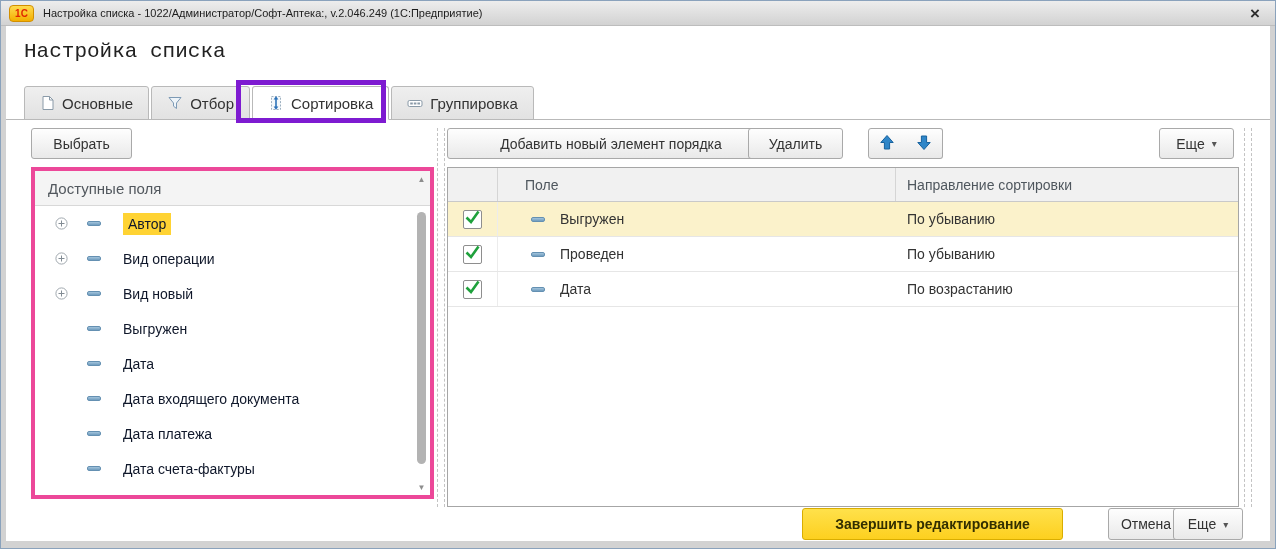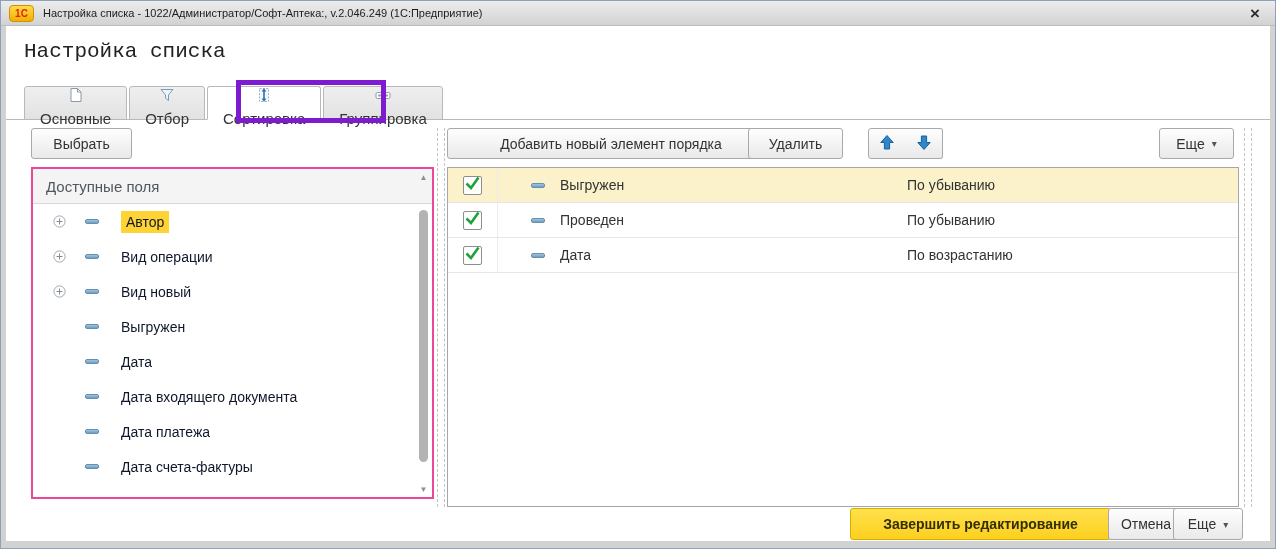--- a/index.html
+++ b/index.html
@@ -10,38 +10,38 @@
   .logo{width:25px;height:17px;border-radius:4px;background:linear-gradient(#ffdb4e,#f3ae00);border:1px solid #d28f00;color:#e02800;font-weight:bold;font-size:10px;display:flex;align-items:center;justify-content:center;margin-right:9px;}
   .win-title{font-size:11px;color:#1c1c1c;white-space:nowrap;}
   .close-btn{margin-left:auto;background:none;border:none;width:24px;height:22px;cursor:pointer;display:flex;align-items:center;justify-content:center;padding:0;}
   .close-btn span{font-size:17px;line-height:17px;color:#2e2e2e;font-weight:bold;}
   
   .content{position:absolute;top:25px;left:5px;right:5px;bottom:7px;background:#fff;}
   .page-title{position:absolute;left:18px;top:14px;font-size:21px;color:#222;font-family:Liberation Mono, monospace;}
   
   .tabline{position:absolute;left:0;right:0;top:93px;border-top:1px solid #b9b9b9;}
   .tabbar{position:absolute;left:18px;top:60px;display:flex;z-index:2;}
-  .tab{height:34px;display:flex;align-items:center;gap:7px;padding:0 15px;font-size:15px;color:#333;background:linear-gradient(#efefef,#e2e2e2);border:1px solid #b9b9b9;border-radius:3px 3px 0 0;margin-right:2px;cursor:pointer;flex-direction:column;}
+  .tab{height:34px;display:flex;align-items:center;gap:7px;padding:0 15px;font-size:15px;color:#333;background:linear-gradient(#efefef,#e2e2e2);border:1px solid #b9b9b9;border-radius:3px 3px 0 0;margin-right:2px;cursor:pointer;}
   .tab.active{background:#fff;border-bottom-color:#fff;}
   .ticon{display:flex;align-items:center;}
   .purple-box{position:absolute;left:230px;top:54px;width:150px;height:43px;border:5px solid #7e1bd1;z-index:5;pointer-events:none;}
   
   .btn{position:absolute;height:31px;background:linear-gradient(#fefefe,#e9e9e9);border:1px solid #a9a9a9;border-radius:3px;font-size:14px;color:#333;font-family:inherit;cursor:pointer;display:flex;align-items:center;justify-content:center;gap:7px;}
   .caret{font-size:10px;color:#555;}
   .btn-choose{left:25px;top:102px;width:101px;}
   .btn-add{left:441px;top:102px;width:328px;}
   .btn-del{left:742px;top:102px;width:95px;}
   .btn-up{left:862px;top:102px;width:38px;border-radius:3px 0 0 3px;}
   .btn-down{left:899px;top:102px;width:38px;border-radius:0 3px 3px 0;border-left:none;}
   .btn-more-top{left:1153px;top:102px;width:75px;}
-  .btn-finish{left:796px;top:482px;width:261px;height:32px;background:linear-gradient(#ffe14b,#fdd01f);border:1px solid #d9ad00;font-weight:bold;color:#332f00;margin-left:48px;}
+  .btn-finish{left:796px;top:482px;width:261px;height:32px;background:linear-gradient(#ffe14b,#fdd01f);border:1px solid #d9ad00;font-weight:bold;color:#332f00;}
   .btn-cancel{left:1102px;top:482px;width:76px;height:32px;}
   .btn-more-bottom{left:1167px;top:482px;width:70px;height:32px;}
   
-  .fieldlist{position:absolute;left:25px;top:141px;width:403px;height:332px;border:2px solid #ec4899;background:#fff;}
+  .fieldlist{position:absolute;left:25px;top:141px;width:403px;height:332px;border:4px solid #ec4899;background:#fff;}
   .fl-header{height:35px;background:#f4f4f4;border-bottom:1px solid #d8d8d8;display:flex;align-items:center;padding-left:13px;font-size:15px;color:#51575d;}
   .tree-row{display:flex;align-items:center;height:35px;padding-left:20px;cursor:pointer;}
   .expand-slot{width:24px;display:flex;align-items:center;}
   .dash{width:14px;height:5px;border-radius:2px;background:linear-gradient(#a3c4dc,#6f9cbe);border:1px solid #6490b2;margin-left:8px;flex:none;}
   .tree-label{margin-left:22px;font-size:14px;color:#0f172a;}
   .tree-label.sel{background:#ffd333;padding:3px 5px;}
   .vscroll{position:absolute;top:1px;right:1px;bottom:1px;width:15px;display:flex;flex-direction:column;align-items:center;}
   .sarrow{font-size:8px;color:#8d8d8d;height:14px;display:flex;align-items:center;cursor:pointer;}
   .sarrow.down{margin-top:auto;}
   .sthumb{position:absolute;top:40px;left:3px;width:9px;height:252px;background:#b3b3b3;border-radius:5px;cursor:pointer;}
@@ -223,20 +223,25 @@
             <path d="M8 15.5 L1.8 8.5 H5.4 V2 H10.6 V8.5 H14.2 Z" fill="#2f86c8" stroke="#17629e"></path>
           </svg>
       </span>
     </button>
     <button class="btn btn-more-top">
       <span>Еще</span>
       <span class="caret">▾</span>
     </button>
 
     <div class="sort-table">
+      <div class="thead">
+        <div class="th c1"></div>
+        <div class="th c2">Поле</div>
+        <div class="th c3">Направление сортировки</div>
+      </div>
       <div class="trow sel">
         <div class="td c1">
           <span class="checkbox">
             <span><svg width="17" height="15" viewBox="0 0 17 15">
                   <path d="M2.5 7.5 L7 12 L14.5 1.5" fill="none" stroke="#1fa13c" stroke-width="2.6"></path>
                 </svg></span>
           </span>
         </div>
         <div class="td c2">
           <span class="dash"></span>

